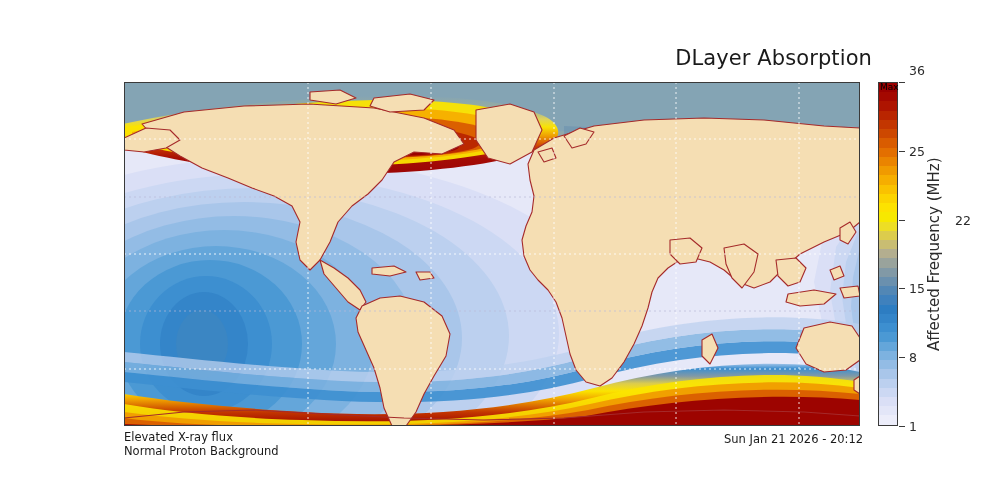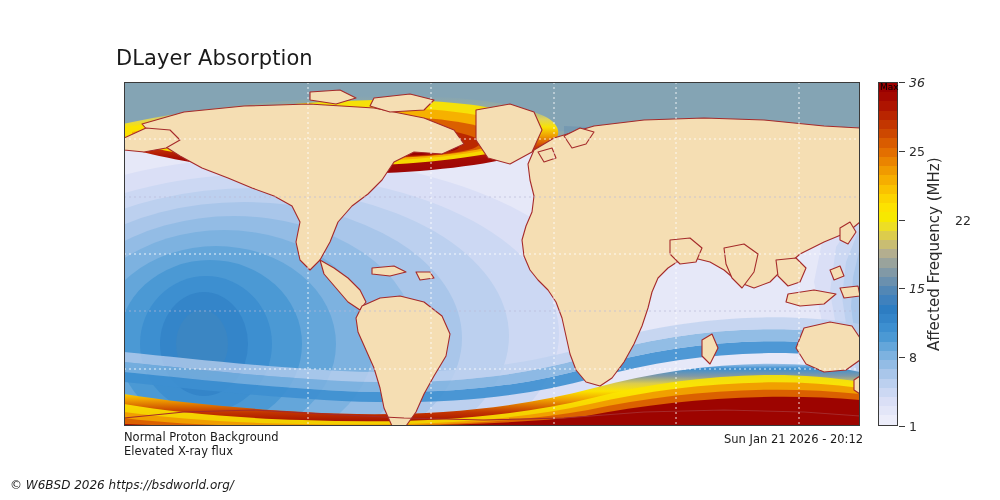--- a/index.html
+++ b/index.html
@@ -20,24 +20,24 @@
     position: absolute;
     left: 0; top: 0;
     width: 1000px;
     height: 500px;
     background: #ffffff;
   }
 
   
   #chart-title {
     position: absolute;
-    left: 116px;
+    left: 136px;
     top: 46px;
     width: 736px;
-    text-align: left;
+    text-align: right;
     font-size: 21px;
     font-family: "DejaVu Sans", sans-serif;
     color: #1a1a1a;
     letter-spacing: 0.1px;
     white-space: nowrap;
   }
 
   
   #map-axes {
     position: absolute;
@@ -388,36 +388,35 @@
       <div class="cb-band" style="background: rgb(169, 198, 234); height: 9.24324px;"></div>
       <div class="cb-band" style="background: rgb(188, 208, 239); height: 9.24324px;"></div>
       <div class="cb-band" style="background: rgb(204, 216, 243); height: 9.24324px;"></div>
       <div class="cb-band" style="background: rgb(218, 223, 246); height: 9.24324px;"></div>
       <div class="cb-band" style="background: rgb(227, 230, 248); height: 9.24324px;"></div>
       <div class="cb-band" style="background: rgb(236, 237, 250); height: 9.24324px;"></div>
     </div>
   <div id="cb-max-label">Max</div>
   <div id="cb-ticks">
       <div class="cb-tick" style="top: 82px;"></div>
-      <div class="cb-ticklabel" style="top: 82px; font-style: italic;">36</div>
+      <div class="cb-ticklabel" style="top: 70px;">36</div>
       <div class="cb-tick" style="top: 150.8px;"></div>
       <div class="cb-ticklabel" style="top: 150.8px;">25</div>
       <div class="cb-tick" style="top: 219.6px;"></div>
       <div class="cb-ticklabel" style="top: 219.6px; margin-left: 46px;">22</div>
       <div class="cb-tick" style="top: 288.4px;"></div>
-      <div class="cb-ticklabel" style="top: 288.4px; font-style: italic;">15</div>
+      <div class="cb-ticklabel" style="top: 288.4px;">15</div>
       <div class="cb-tick" style="top: 357.2px;"></div>
       <div class="cb-ticklabel" style="top: 357.2px;">8</div>
       <div class="cb-tick" style="top: 426px;"></div>
       <div class="cb-ticklabel" style="top: 426px;">1</div>
     </div>
   <div id="cb-axis-label">Affected Frequency (MHz)</div>
 
   <div id="status-lines">
+    <div>Elevated X-ray flux</div>
     <div>Normal Proton Background</div>
-    <div>Elevated X-ray flux</div>
   </div>
 
   <div id="timestamp">Sun Jan 21 2026 - 20:12</div>
 
-  <div id="copyright">© W6BSD 2026 https://bsdworld.org/</div>
 
 </div>
 
 </body></html>

